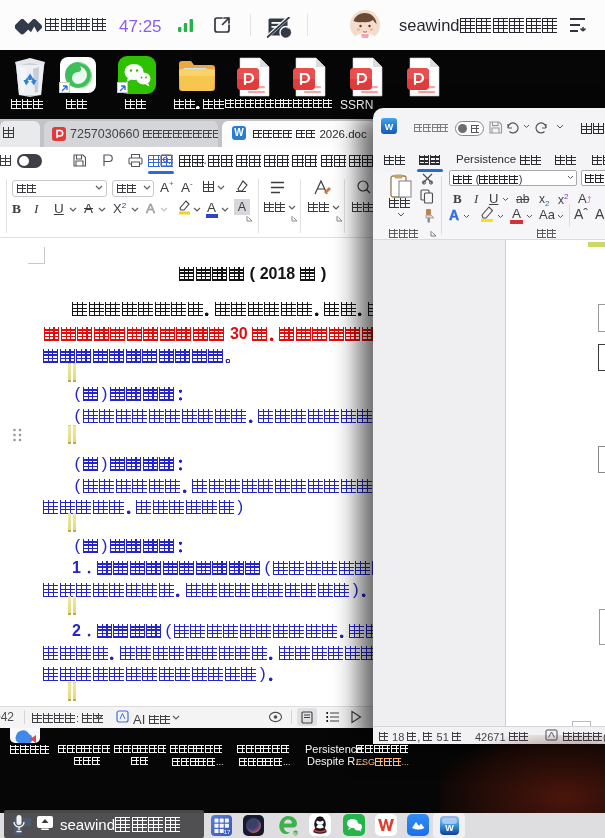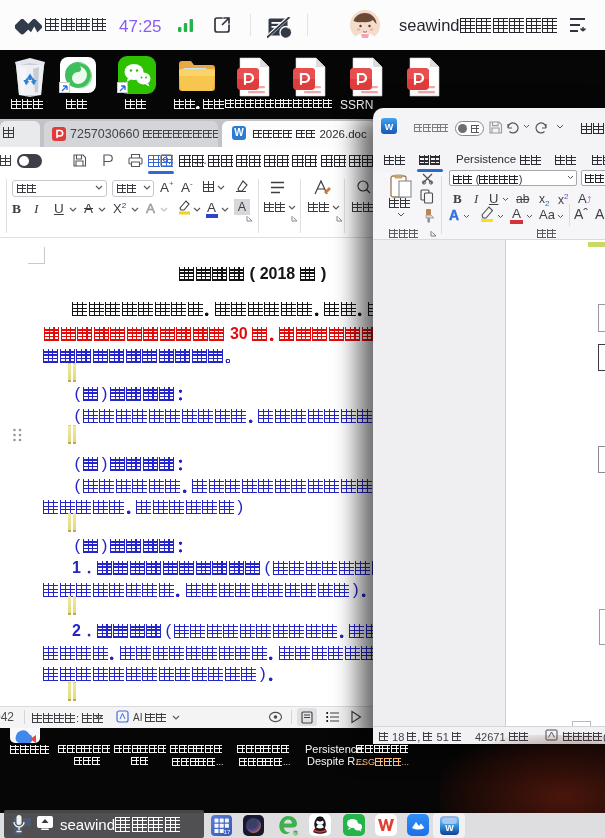--- a/index.html
+++ b/index.html
@@ -297,21 +297,21 @@
 <div class="a" style="left:-6px;top:710px;font-size:12px;color:#4c4c52">042</div>
 <div class="vsep" style="left:24px;top:710px;height:14px;background:#d4d4d6"></div>
 <div class="ln" style="left:32px;top:712px;color:#3e3e44"><i class="g s11"></i><i class="g s11"></i><i class="g s11"></i><i class="g s11"></i><s style="font-size:11px">:&nbsp;</s><i class="g s11"></i><i class="g s11"></i></div>
 <svg class="a" style="left:95px;top:715px" width="8" height="6" viewBox="0 0 8 6">
       <path d="M1 1 l3 3 3-3" stroke="#5a5a60" stroke-width="1.1" fill="none"></path>
     </svg>
 <svg class="a" style="left:116px;top:710px" width="13" height="13" viewBox="0 0 13 13">
       <rect x="1" y="1" width="11" height="11" rx="2" stroke="#3e6fd9" stroke-width="1.2" fill="none"></rect>
       <path d="M4 9 L6.5 3.5 L9 9" stroke="#3e6fd9" stroke-width="1" fill="none"></path>
     </svg>
-<div class="ln" style="left:133px;top:712px;color:#3e3e44"><s style="font-size:10px">AI&nbsp;</s><i class="g s11"></i><i class="g s11"></i></div>
+<div class="ln" style="left:133px;top:712px;color:#3e3e44"><s style="font-size:13px">AI&nbsp;</s><i class="g s11"></i><i class="g s11"></i></div>
 <svg class="a" style="left:172px;top:715px" width="8" height="6" viewBox="0 0 8 6">
       <path d="M1 1 l3 3 3-3" stroke="#5a5a60" stroke-width="1.1" fill="none"></path>
     </svg>
 <svg class="a" style="left:268px;top:711px" width="15" height="12" viewBox="0 0 15 12">
       <ellipse cx="7.5" cy="6" rx="6" ry="4.6" stroke="#4c4c52" stroke-width="1.1" fill="none"></ellipse>
       <circle cx="7.5" cy="6" r="1.8" fill="#4c4c52"></circle>
     </svg>
 <div class="vsep" style="left:291px;top:710px;height:14px;background:#d4d4d6"></div>
 <div class="a" style="left:297px;top:708px;width:20px;height:18px;background:#e0e0e3;border-radius:3px"></div>
 <svg class="a" style="left:301px;top:711px" width="12" height="13" viewBox="0 0 12 13">

